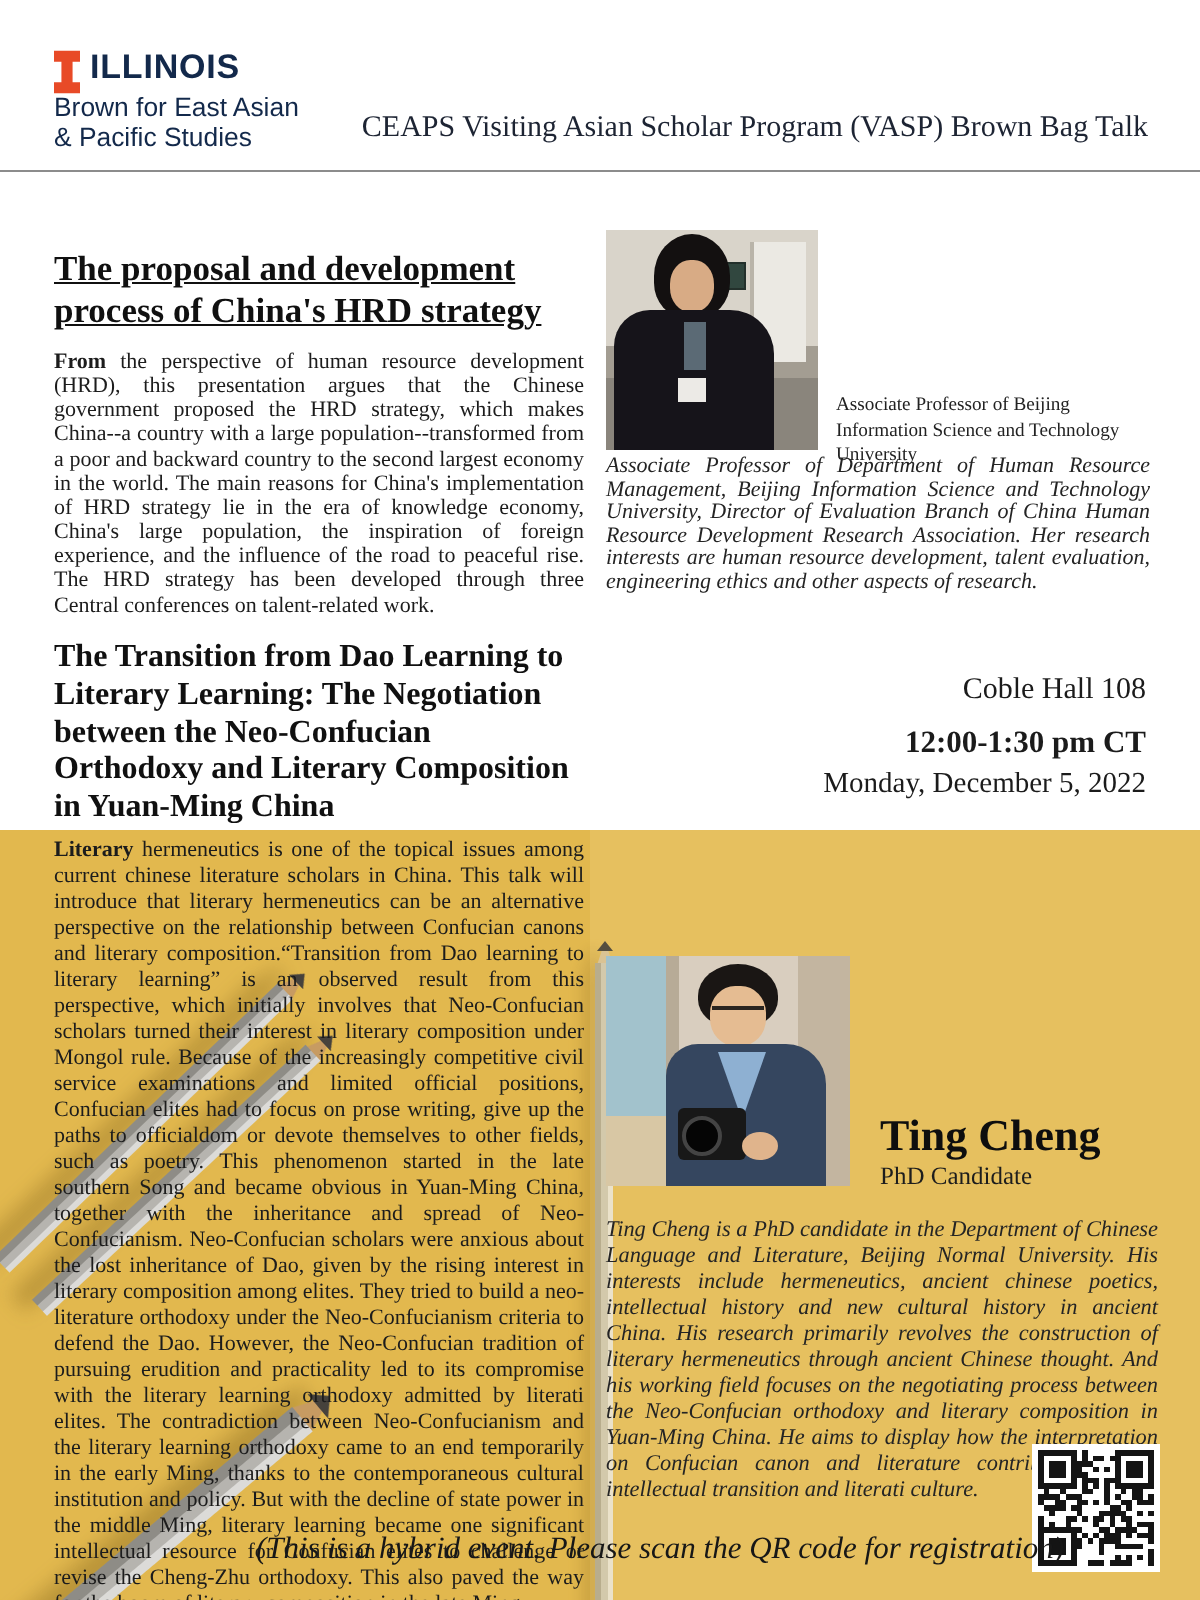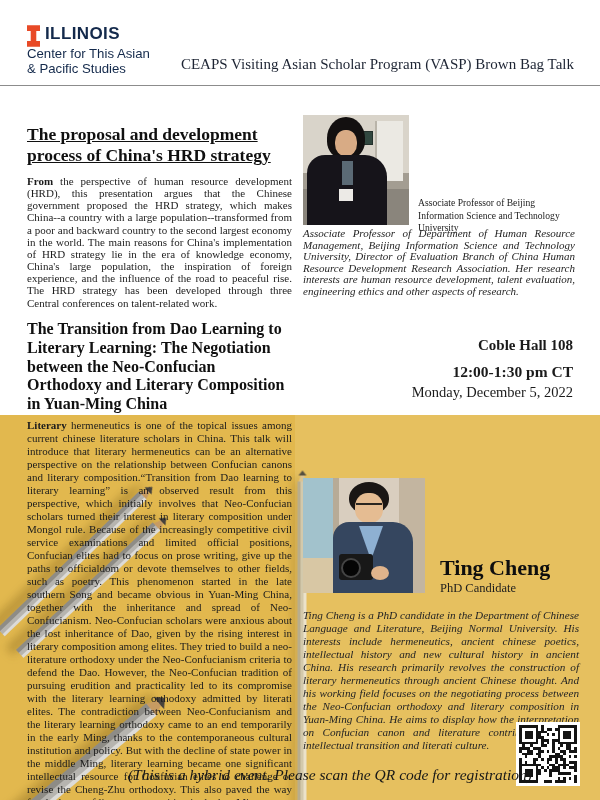--- a/index.html
+++ b/index.html
@@ -40,21 +40,21 @@
   .t1-bio{left:303px;top:228px;width:272px;font-size:11px;line-height:11.6px;}
   .t2-bio{left:303px;top:609px;width:276px;font-size:11.2px;line-height:13px;z-index:2;}
   .speaker-name{font-weight:700;font-size:22px;color:#0e0e0e;}
   .mz-name{left:418px;top:171px;}
   .mz-role{left:418px;top:197px;width:162px;font-size:9.6px;line-height:12.6px;color:#222;}
   .tc-name{left:440px;top:555px;z-index:2;}
   .tc-role{left:440px;top:581px;font-size:12.5px;color:#1d1d1d;z-index:2;}
 
   
   .event{right:27px;top:337px;width:280px;text-align:right;z-index:2;}
-  .event .venue{font-weight:700;font-size:15px;}
+  .event .venue{font-weight:400;font-size:15px;}
   .event .address{font-size:11.5px;margin-top:1px;}
   .event .time{font-weight:700;font-size:15.5px;margin-top:9px;}
   .event .date{font-size:14.5px;margin-top:3px;}
 
   
   .photo{overflow:hidden;z-index:2;}
   .photo .abs{position:absolute;}
   .mz-photo{left:303px;top:115px;width:106px;height:110px;background:#d9d4ca;}
   .tc-photo{left:303px;top:478px;width:122px;height:115px;background:#d5c9b8;}
 
@@ -92,21 +92,21 @@
     <span class="lead" style="border-width:4.5px 5px 4.5px 0;"></span>
     <span class="wood" style="border-width:4.5px 12px 4.5px 0;"></span>
     <span class="body" style="left:11px;"></span>
   </div>
 
   <svg class="abs" style="left:27px;top:25px;" width="13" height="22" viewBox="0 0 14 23">
     <path d="M0 0 H14 V6 H10 V17 H14 V23 H0 V17 H4 V6 H0 Z" fill="#e84a27"></path>
   </svg>
   <div class="abs wordmark">ILLINOIS</div>
   <div class="abs unit">
-    <div>Center for This Asian</div>
+    <div>Brown for East Asian</div>
     <div>&amp; Pacific Studies</div>
   </div>
   <div class="abs series">CEAPS Visiting Asian Scholar Program (VASP) Brown Bag Talk</div>
 
   <div class="abs talk-title t1-title">The proposal and development
 process of China's HRD strategy</div>
   <div class="abs abstract t1-abs"><b>From</b><span> the perspective of human resource development (HRD), this presentation argues that the Chinese government proposed the HRD strategy, which makes China--a country with a large population--transformed from a poor and backward country to the second largest economy in the world. The main reasons for China's implementation of HRD strategy lie in the era of knowledge economy, China's large population, the inspiration of foreign experience, and the influence of the road to peaceful rise. The HRD strategy has been developed through three Central conferences on talent-related work.</span></div>
 
   <div class="abs photo mz-photo">
     <div class="abs" style="left:0;top:58px;width:106px;height:16px;background:#a39d92;"></div>

